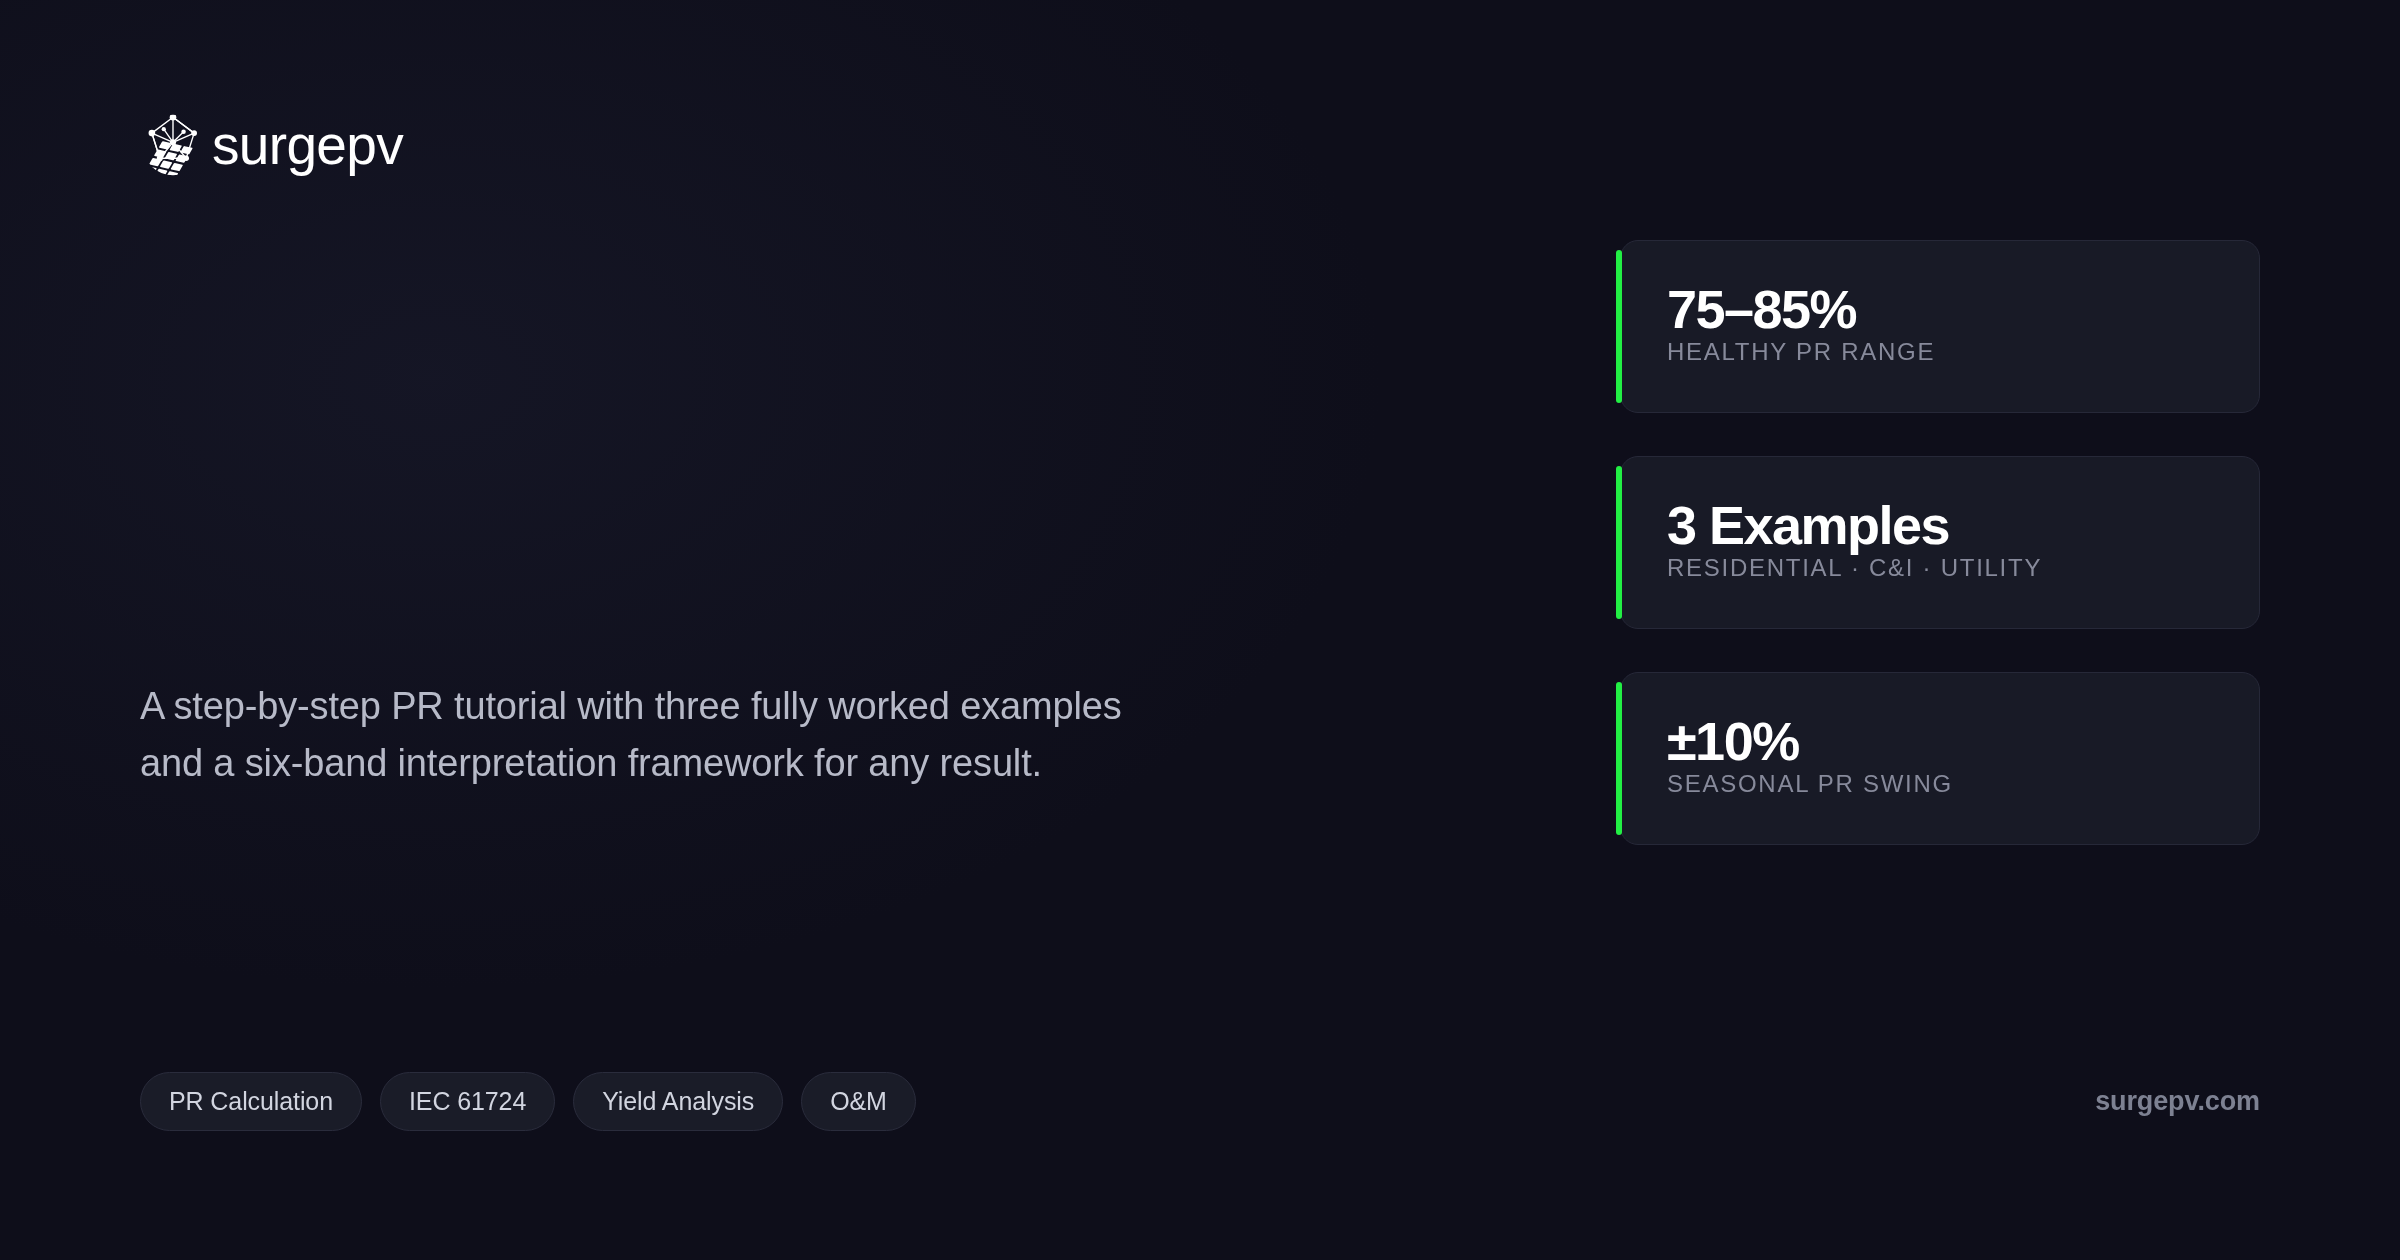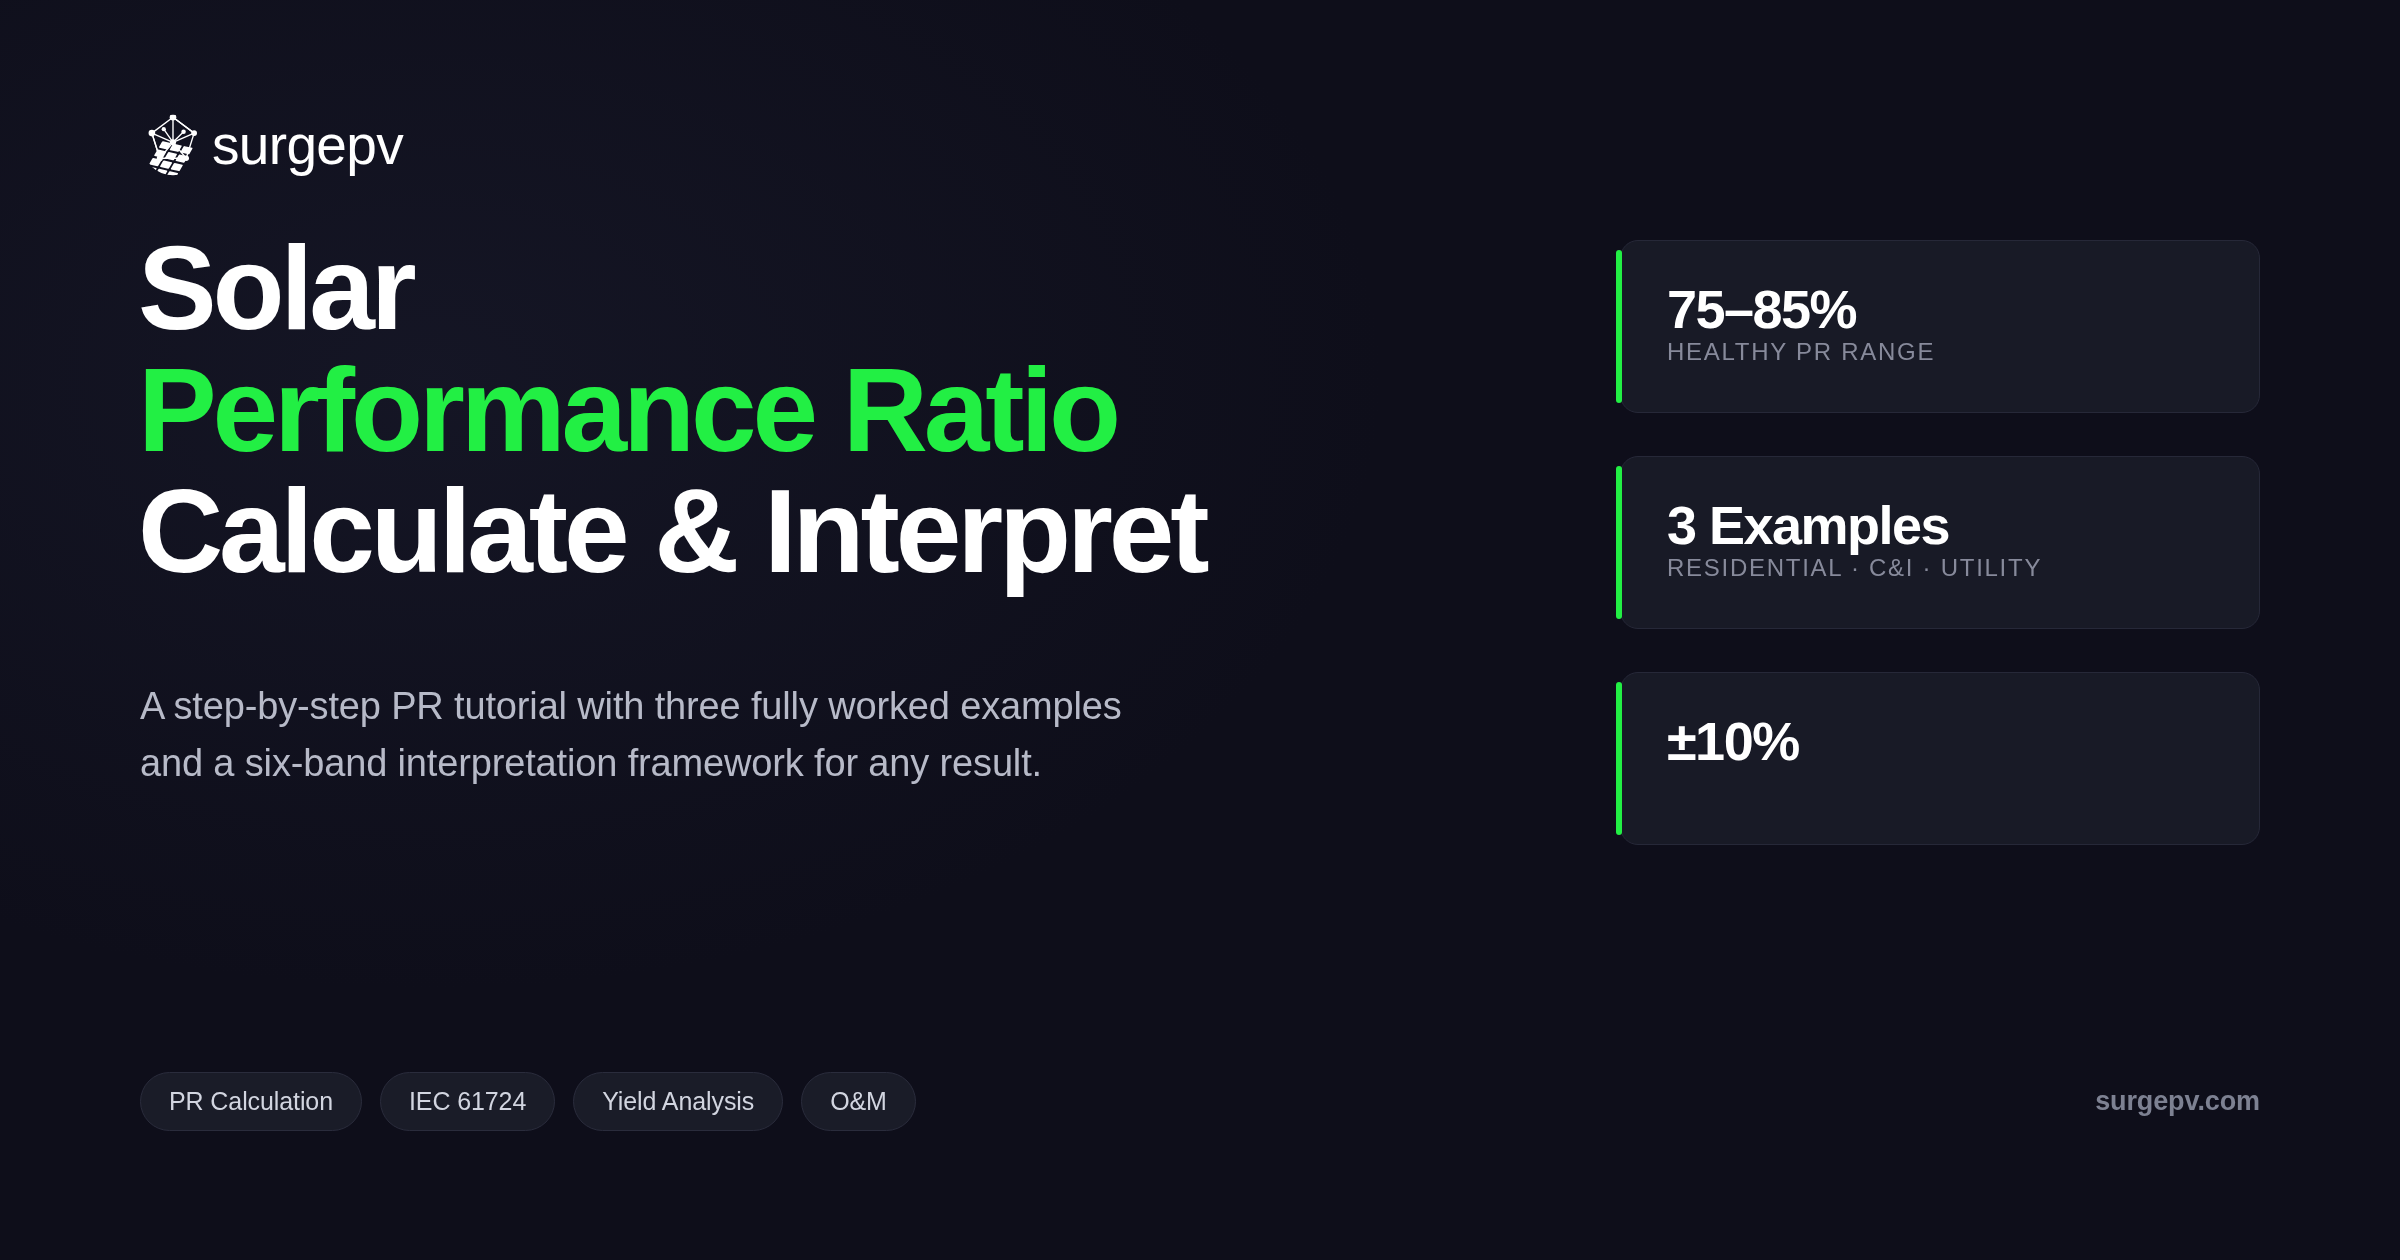--- a/index.html
+++ b/index.html
@@ -206,25 +206,20 @@
           <rect x="36" y="26" width="15" height="10" rx="1.2"></rect>
           <rect x="0" y="39" width="15" height="10" rx="1.2"></rect>
           <rect x="18" y="39" width="15" height="10" rx="1.2"></rect>
           <rect x="36" y="39" width="15" height="10" rx="1.2"></rect>
         </g>
       </g>
     </svg>
     <span class="brand-word">surgepv</span>
   </div>
 
-  <h1 class="headline">
-    <span class="line">Solar</span>
-    <span class="line accent">Performance Ratio</span>
-    <span class="line">Calculate &amp; Interpret</span>
-  </h1>
 
   <p class="subtitle">
     <span class="sline">A step-by-step PR tutorial with three fully worked examples</span>
     <span class="sline">and a six-band interpretation framework for any result.</span>
   </p>
 
   <div class="stats">
 
     <div class="stat-card">
       <span class="stat-accent"></span>
@@ -234,20 +229,21 @@
 
     <div class="stat-card">
       <span class="stat-accent"></span>
       <div class="stat-value">3 Examples</div>
       <div class="stat-label">RESIDENTIAL · C&amp;I · UTILITY</div>
     </div>
 
     <div class="stat-card">
       <span class="stat-accent"></span>
       <div class="stat-value">±10%</div>
+      <div class="stat-label">SEASONAL PR SWING</div>
     </div>
 
   </div>
 
   <div class="tags">
     <span class="tag">PR Calculation</span>
     <span class="tag">IEC 61724</span>
     <span class="tag">Yield Analysis</span>
     <span class="tag">O&amp;M</span>
   </div>

